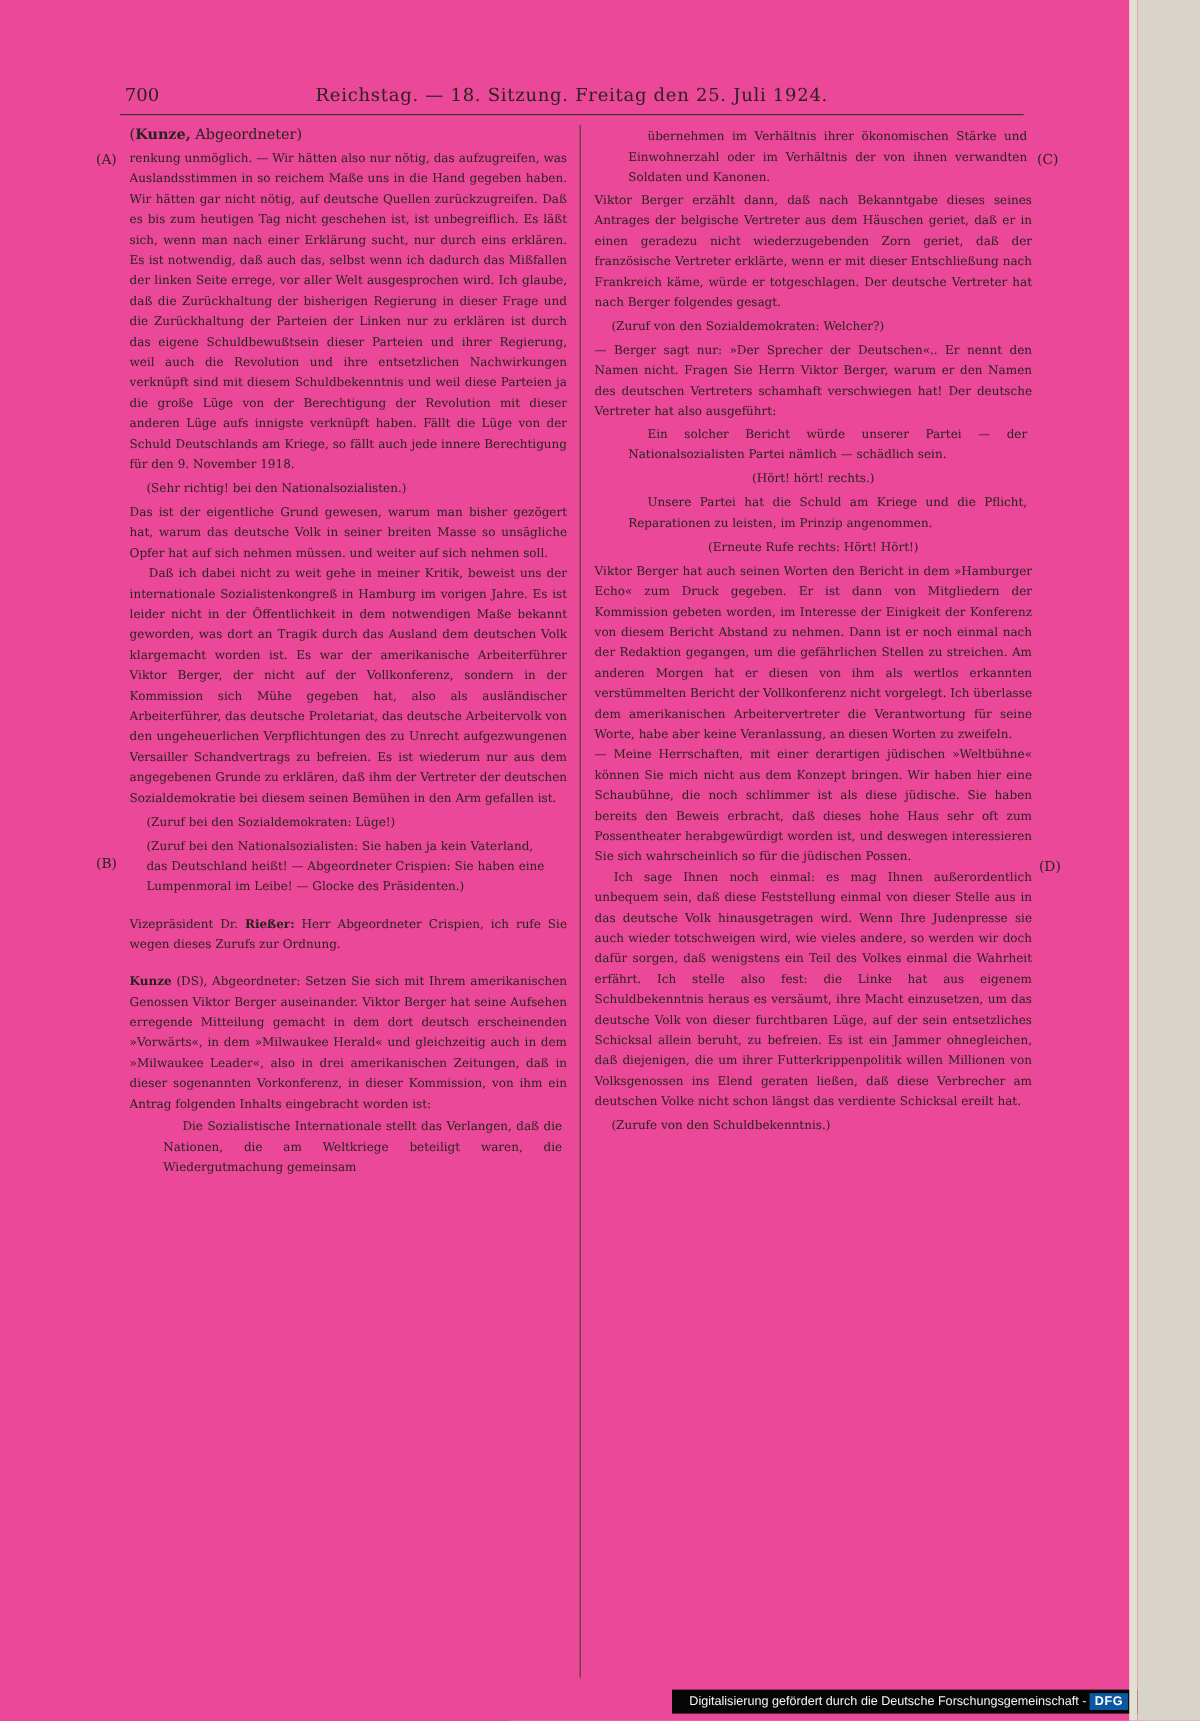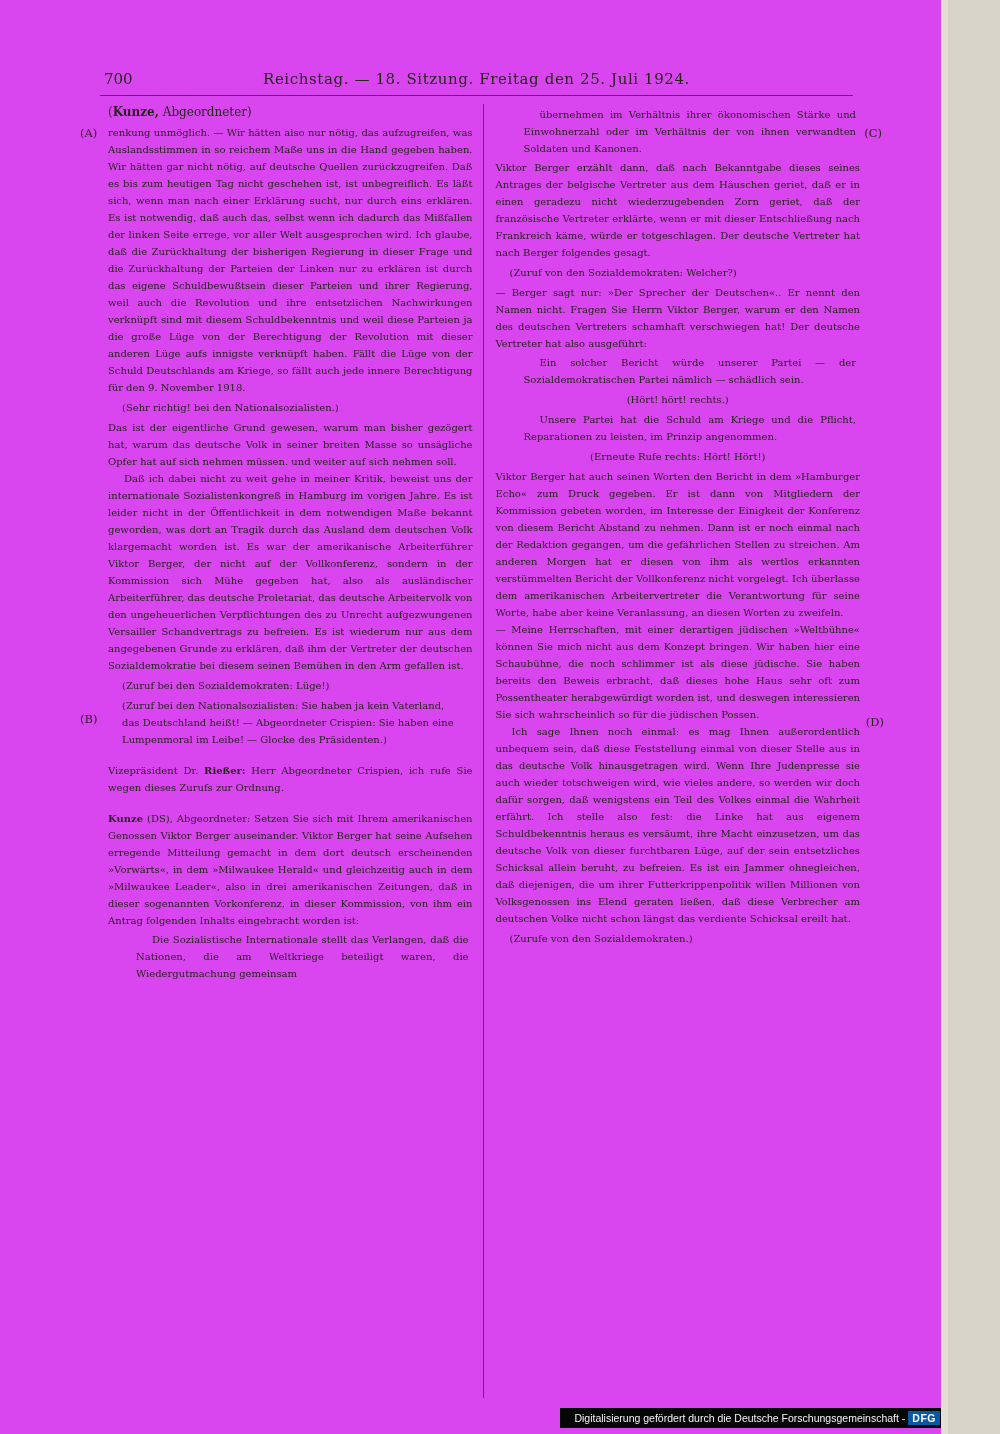--- a/index.html
+++ b/index.html
@@ -3,21 +3,21 @@
 <meta charset="utf-8">
 <style>
   html,body{margin:0;padding:0;}
   body{
     width:1000px;height:1434px;
     background:#d8d4c9;
     font-family:"DejaVu Serif","Liberation Serif",serif;
   }
   .page{
     position:relative;width:948px;height:1434px;
-    background:#d946ef;overflow:hidden;color:#28231f;
+    background:#ec4899;overflow:hidden;color:#28231f;
   }
   
   .page::after{
     content:"";position:absolute;top:0;right:0;width:7px;height:100%;
     background:#e3dfd3;pointer-events:none;
   }
   .pg-header{
     position:absolute;top:70px;left:100px;right:95px;height:20px;
     font-size:15px;
   }
@@ -94,28 +94,28 @@
         <p class="para body noindent spaced"><span>Vizepräsident Dr. </span><b>Rießer:</b><span> Herr Abgeordneter Crispien, ich rufe Sie wegen dieses Zurufs zur Ordnung.</span></p>
         <p class="para body noindent spaced"><b>Kunze</b><span> (DS), Abgeordneter: Setzen Sie sich mit Ihrem amerikanischen Genossen Viktor Berger auseinander. Viktor Berger hat seine Aufsehen erregende Mitteilung gemacht in dem dort deutsch erscheinenden »Vorwärts«, in dem »Milwaukee Herald« und gleichzeitig auch in dem »Milwaukee Leader«, also in drei amerikanischen Zeitungen, daß in dieser sogenannten Vorkonferenz, in dieser Kommission, von ihm ein Antrag folgenden Inhalts eingebracht worden ist:</span></p>
         <p class="para quote"><span>Die Sozialistische Internationale stellt das Verlangen, daß die Nationen, die am Weltkriege beteiligt waren, die Wiedergutmachung gemeinsam</span></p>
       </div>
     <div class="col-rule"></div>
     <div class="col right" id="col-right">
         <p class="para quote noindent"><span>übernehmen im Verhältnis ihrer ökonomischen Stärke und Einwohnerzahl oder im Verhältnis der von ihnen verwandten Soldaten und Kanonen.</span></p>
         <p class="para body noindent"><span>Viktor Berger erzählt dann, daß nach Bekanntgabe dieses seines Antrages der belgische Vertreter aus dem Häuschen geriet, daß er in einen geradezu nicht wiederzugebenden Zorn geriet, daß der französische Vertreter erklärte, wenn er mit dieser Entschließung nach Frankreich käme, würde er totgeschlagen. Der deutsche Vertreter hat nach Berger folgendes gesagt.</span></p>
         <p class="para interjection"><span>(Zuruf von den Sozialdemokraten: Welcher?)</span></p>
         <p class="para body noindent"><span>— Berger sagt nur: »Der Sprecher der Deutschen«.. Er nennt den Namen nicht. Fragen Sie Herrn Viktor Berger, warum er den Namen des deutschen Vertreters schamhaft verschwiegen hat! Der deutsche Vertreter hat also ausgeführt:</span></p>
-        <p class="para quote"><span>Ein solcher Bericht würde unserer Partei — der Sozialdemokratischen Partei nämlich — schädlich sein.</span></p>
+        <p class="para quote"><span>Ein solcher Bericht würde unserer Partei — der Nationalsozialisten Partei nämlich — schädlich sein.</span></p>
         <p class="para center"><span>(Hört! hört! rechts.)</span></p>
         <p class="para quote noindent"><span>Unsere Partei hat die Schuld am Kriege und die Pflicht, Reparationen zu leisten, im Prinzip angenommen.</span></p>
         <p class="para center"><span>(Erneute Rufe rechts: Hört! Hört!)</span></p>
         <p class="para body noindent"><span>Viktor Berger hat auch seinen Worten den Bericht in dem »Hamburger Echo« zum Druck gegeben. Er ist dann von Mitgliedern der Kommission gebeten worden, im Interesse der Einigkeit der Konferenz von diesem Bericht Abstand zu nehmen. Dann ist er noch einmal nach der Redaktion gegangen, um die gefährlichen Stellen zu streichen. Am anderen Morgen hat er diesen von ihm als wertlos erkannten verstümmelten Bericht der Vollkonferenz nicht vorgelegt. Ich überlasse dem amerikanischen Arbeitervertreter die Verantwortung für seine Worte, habe aber keine Veranlassung, an diesen Worten zu zweifeln.</span></p>
         <p class="para body noindent"><span>— Meine Herrschaften, mit einer derartigen jüdischen »Weltbühne« können Sie mich nicht aus dem Konzept bringen. Wir haben hier eine Schaubühne, die noch schlimmer ist als diese jüdische. Sie haben bereits den Beweis erbracht, daß dieses hohe Haus sehr oft zum Possentheater herabgewürdigt worden ist, und deswegen interessieren Sie sich wahrscheinlich so für die jüdischen Possen.</span></p>
         <p class="para body"><span>Ich sage Ihnen noch einmal: es mag Ihnen außerordentlich unbequem sein, daß diese Feststellung einmal von dieser Stelle aus in das deutsche Volk hinausgetragen wird. Wenn Ihre Judenpresse sie auch wieder totschweigen wird, wie vieles andere, so werden wir doch dafür sorgen, daß wenigstens ein Teil des Volkes einmal die Wahrheit erfährt. Ich stelle also fest: die Linke hat aus eigenem Schuldbekenntnis heraus es versäumt, ihre Macht einzusetzen, um das deutsche Volk von dieser furchtbaren Lüge, auf der sein entsetzliches Schicksal allein beruht, zu befreien. Es ist ein Jammer ohnegleichen, daß diejenigen, die um ihrer Futterkrippenpolitik willen Millionen von Volksgenossen ins Elend geraten ließen, daß diese Verbrecher am deutschen Volke nicht schon längst das verdiente Schicksal ereilt hat.</span></p>
-        <p class="para interjection"><span>(Zurufe von den Sozialdemokraten.)</span></p>
+        <p class="para interjection"><span>(Zurufe von den Schuldbekenntnis.)</span></p>
       </div>
   </div>
 
   <span class="margin-letter ml-a">(A)</span>
   <span class="margin-letter ml-b">(B)</span>
   <span class="margin-letter ml-c">(C)</span>
   <span class="margin-letter ml-d">(D)</span>
 
   <div class="footer-bar">
     <span class="footer-text">Digitalisierung gefördert durch die Deutsche Forschungsgemeinschaft -</span>

